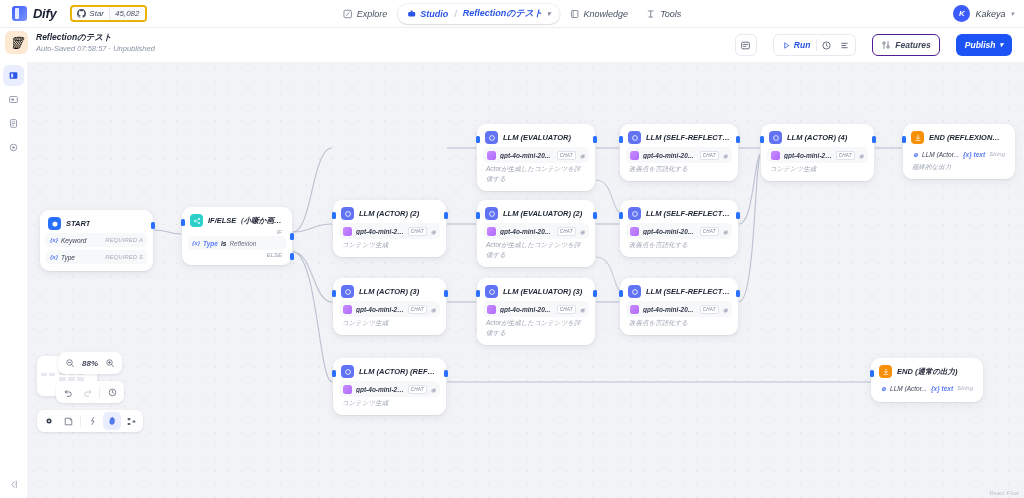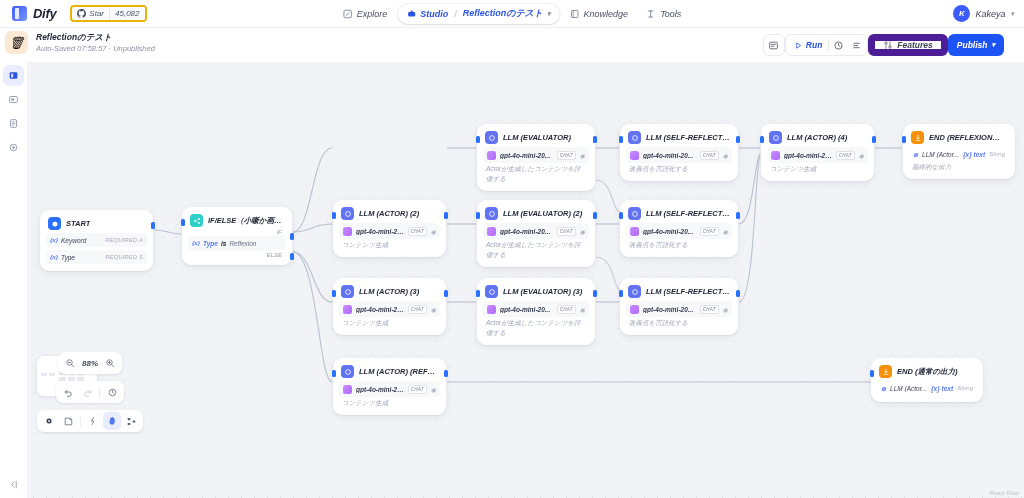--- a/index.html
+++ b/index.html
@@ -84,39 +84,39 @@
     position: absolute; left: 5px; top: 3px;
     width: 23px; height: 23px; border-radius: 6px;
     background: #fde8d3; display: flex; align-items: center; justify-content: center;
     font-size: 12px;
   }
   .app-title-wrap { position: absolute; left: 36px; top: 4px; }
   .app-title { font-size: 8.5px; font-weight: 700; color: #1c2333; line-height: 11px; }
   .app-sub { font-size: 7.5px; color: #8b93a6; line-height: 11px; }
 
   .tools-right {
-    position: absolute; right: 20px; top: 6px; display: flex; align-items: flex-start; gap: 0;
+    position: absolute; right: 12px; top: 6px; display: flex; align-items: flex-start; gap: 16px;
   }
   .sq-btn {
     width: 22px; height: 22px; border-radius: 6px; background: #fff;
     border: 1px solid #e7eaf0; display: flex; align-items: center; justify-content: center;
     cursor: pointer;
   }
   .grp {
     height: 22px; border-radius: 6px; background: #fff; border: 1px solid #e7eaf0;
     display: flex; align-items: center; padding: 0 2px;
   }
   .grp-item {
     display: flex; align-items: center; gap: 3px; height: 100%;
     padding: 0 6px; font-size: 8.5px; color: #2a54e6; font-weight: 600; cursor: pointer;
   }
   .grp-icon-btn { width: 18px; display: flex; align-items: center; justify-content: center; cursor: pointer; }
   .vline { width: 1px; height: 12px; background: #e7eaf0; }
   .feat-btn {
-    height: 22px; border-radius: 6px; background: #fff; border: 7px solid #4c1d95;
+    height: 22px; border-radius: 6px; background: #fff; border: 1px solid #4c1d95;
     display: flex; align-items: center; gap: 4px; padding: 0 8px;
     font-size: 8.5px; color: #3d4558; font-weight: 600; cursor: pointer;
   }
   .publish-btn {
     height: 22px; border-radius: 6px; background: #1c53f4;
     display: flex; align-items: center; gap: 4px; padding: 0 9px;
     font-size: 8.5px; color: #fff; font-weight: 700; cursor: pointer;
   }
 
   

